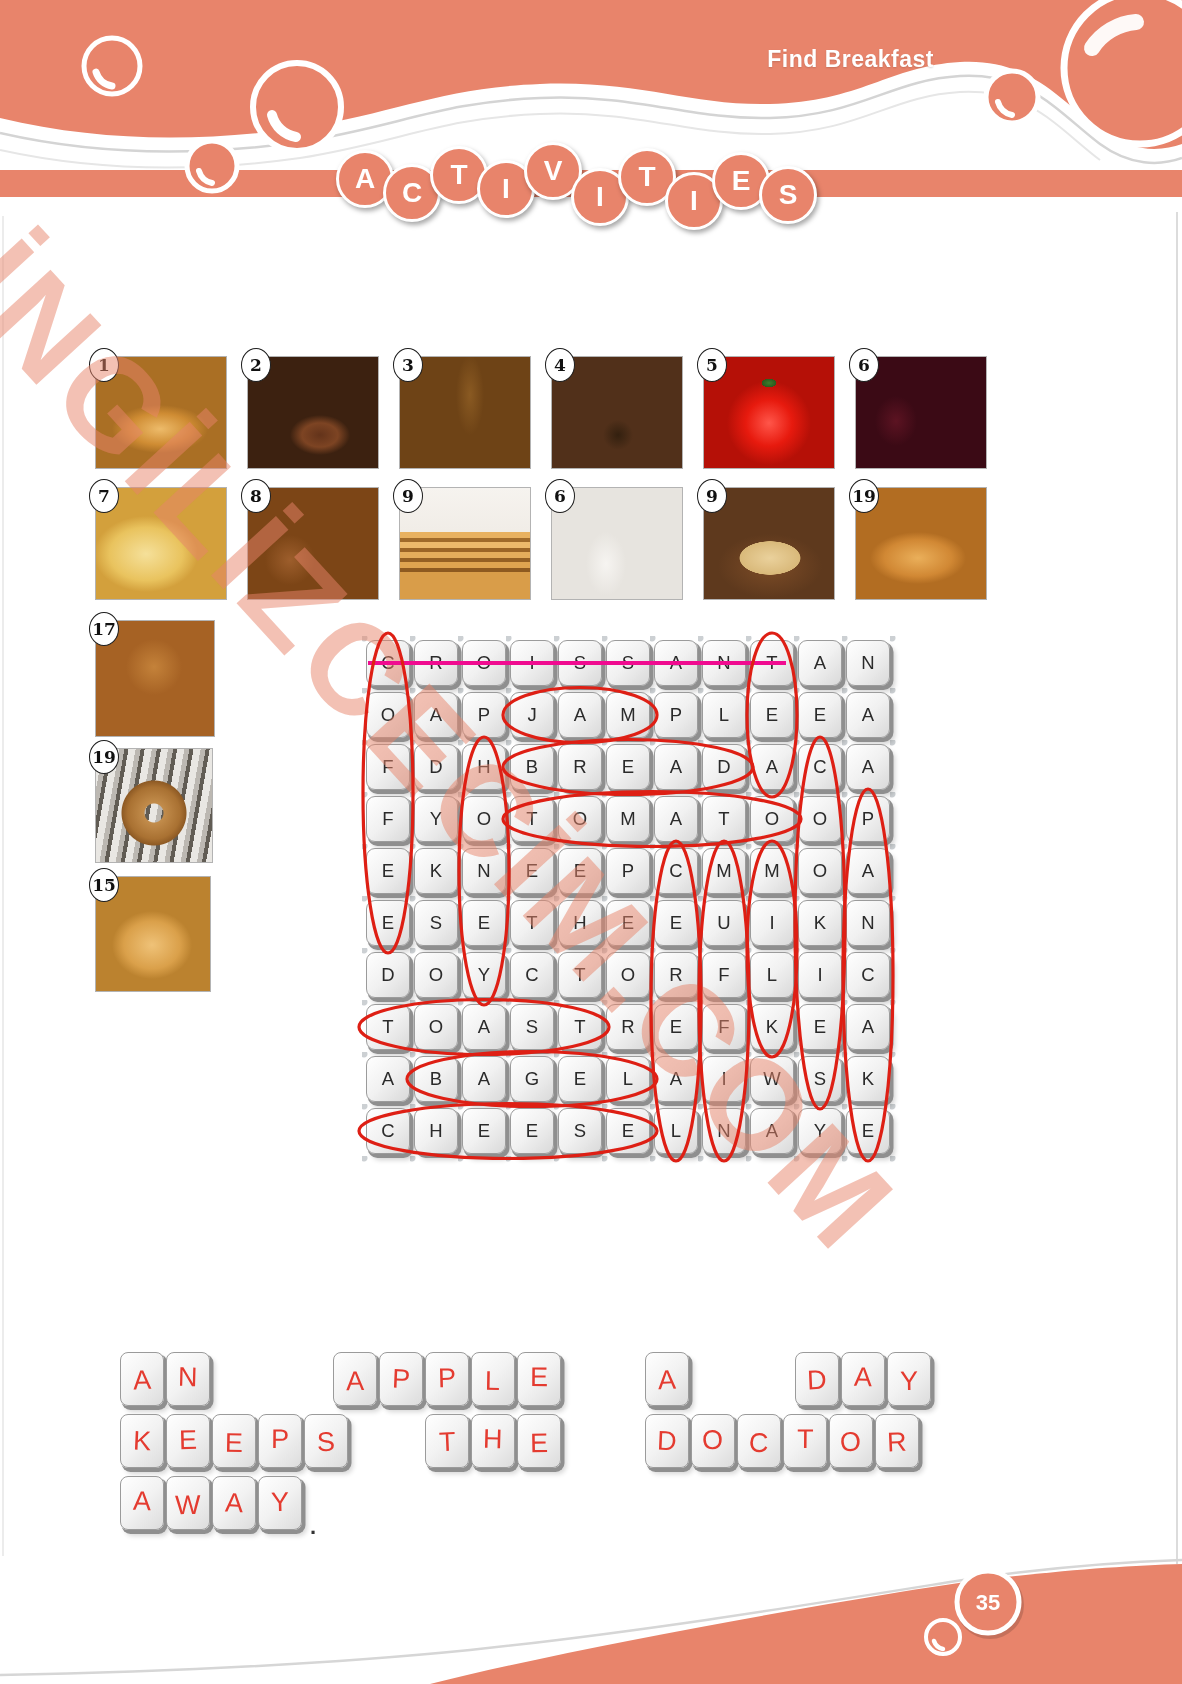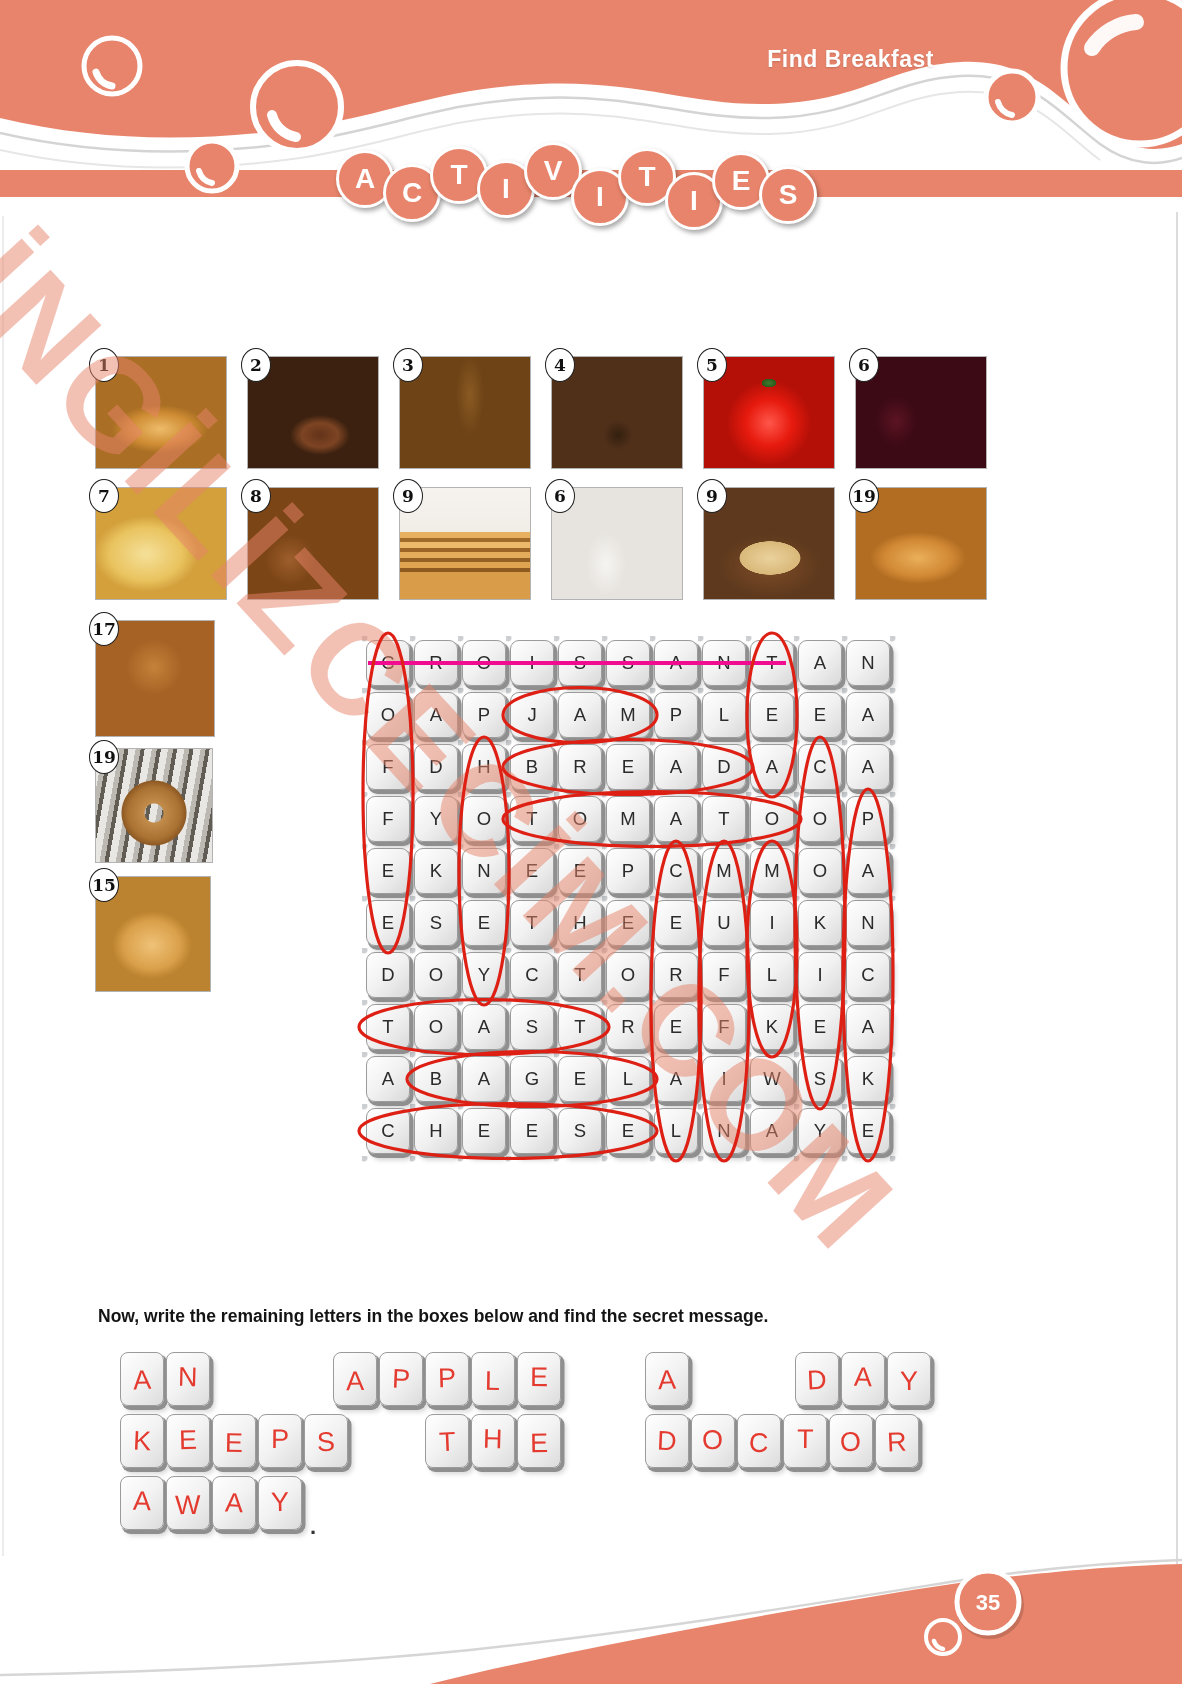--- a/index.html
+++ b/index.html
@@ -272,21 +272,20 @@
       <ellipse cx="22" cy="153" rx="25" ry="160" fill="none" stroke="#DE1F14" stroke-width="3.2"></ellipse>
       <ellipse cx="118" cy="231" rx="25" ry="134" fill="none" stroke="#DE1F14" stroke-width="3.2"></ellipse>
       <ellipse cx="406" cy="75" rx="25" ry="82" fill="none" stroke="#DE1F14" stroke-width="3.2"></ellipse>
       <ellipse cx="310" cy="361" rx="25" ry="160" fill="none" stroke="#DE1F14" stroke-width="3.2"></ellipse>
       <ellipse cx="358" cy="361" rx="25" ry="160" fill="none" stroke="#DE1F14" stroke-width="3.2"></ellipse>
       <ellipse cx="406" cy="309" rx="25" ry="108" fill="none" stroke="#DE1F14" stroke-width="3.2"></ellipse>
       <ellipse cx="454" cy="283" rx="25" ry="186" fill="none" stroke="#DE1F14" stroke-width="3.2"></ellipse>
       <ellipse cx="502" cy="335" rx="25" ry="186" fill="none" stroke="#DE1F14" stroke-width="3.2"></ellipse>
     </svg>
 
-  <div class="instr" style="top:1306px">Now, write the remaining letters in the boxes below and find the secret message.</div>
 
   <div id="answers">
       <div class="ak" style="left: 120px; top: 1352px;">
         <span style="transform: rotate(-2.5deg) translateY(1px);">A</span>
       </div>
       <div class="ak" style="left: 166px; top: 1352px;">
         <span style="transform: rotate(1.5deg) translateY(-2px);">N</span>
       </div>
       <div class="ak" style="left: 333px; top: 1352px;">
         <span style="transform: rotate(-1deg) translateY(2px);">A</span>

